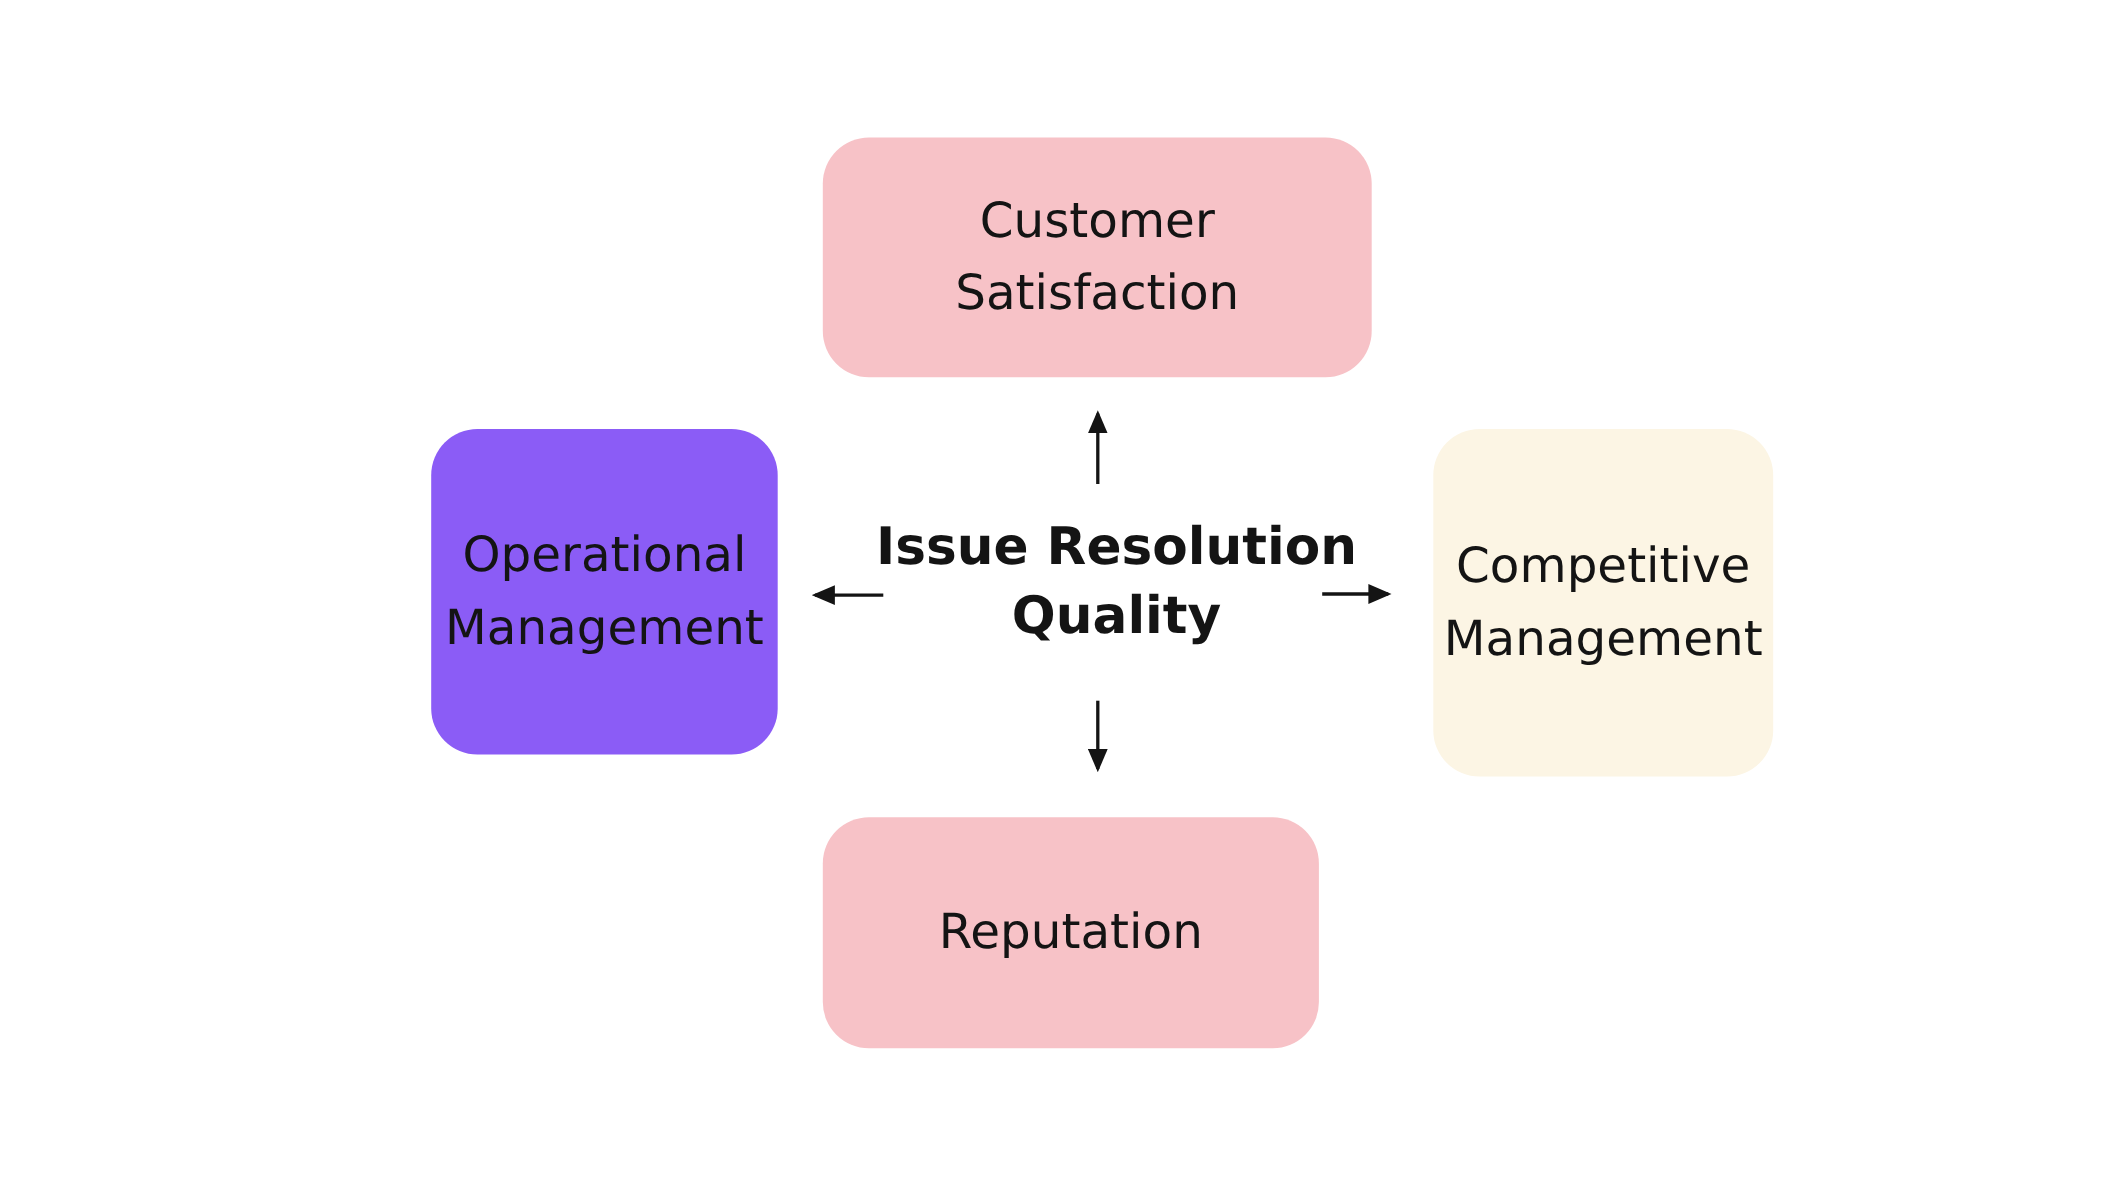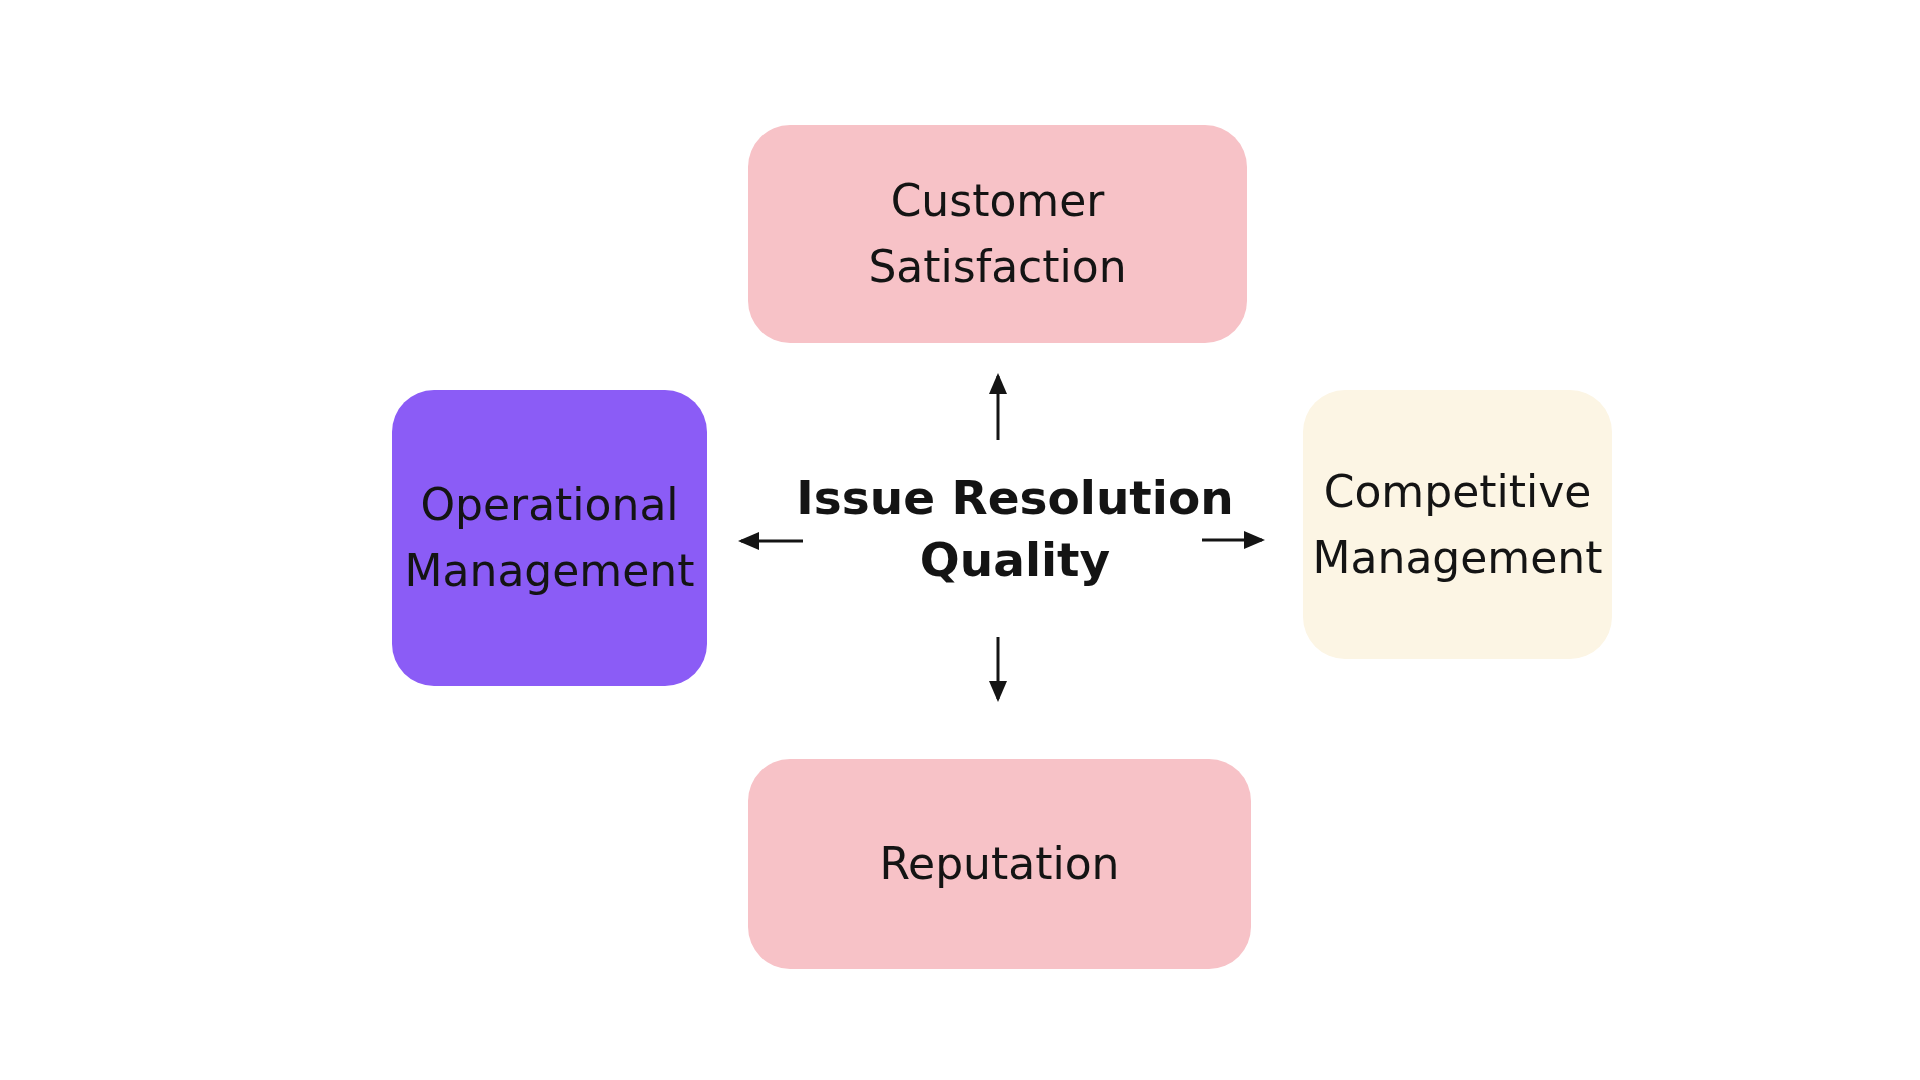--- a/index.html
+++ b/index.html
@@ -22,23 +22,23 @@
     align-items: center;
     justify-content: center;
     border-radius: 42px;
     color: #141414;
     font-size: 44px;
     font-weight: 400;
     text-align: center;
     line-height: 1.5;
   }
   .node-top    { left: 748px; top: 125px; width: 499px; height: 218px; }
-  .node-bottom { left: 748px; top: 743px; width: 503px; height: 210px; margin-top: 16px; }
+  .node-bottom { left: 748px; top: 743px; width: 451px; height: 210px; }
   .node-left   { left: 392px; top: 390px; width: 315px; height: 296px; }
-  .node-right  { left: 1303px; top: 390px; width: 309px; height: 269px; }
+  .node-right  { left: 1303px; top: 390px; width: 309px; height: 316px; }
   .center-label {
     position: absolute;
     left: 765px;
     top: 460px;
     width: 500px;
     height: 138px;
     display: flex;
     flex-direction: column;
     align-items: center;
     justify-content: center;

